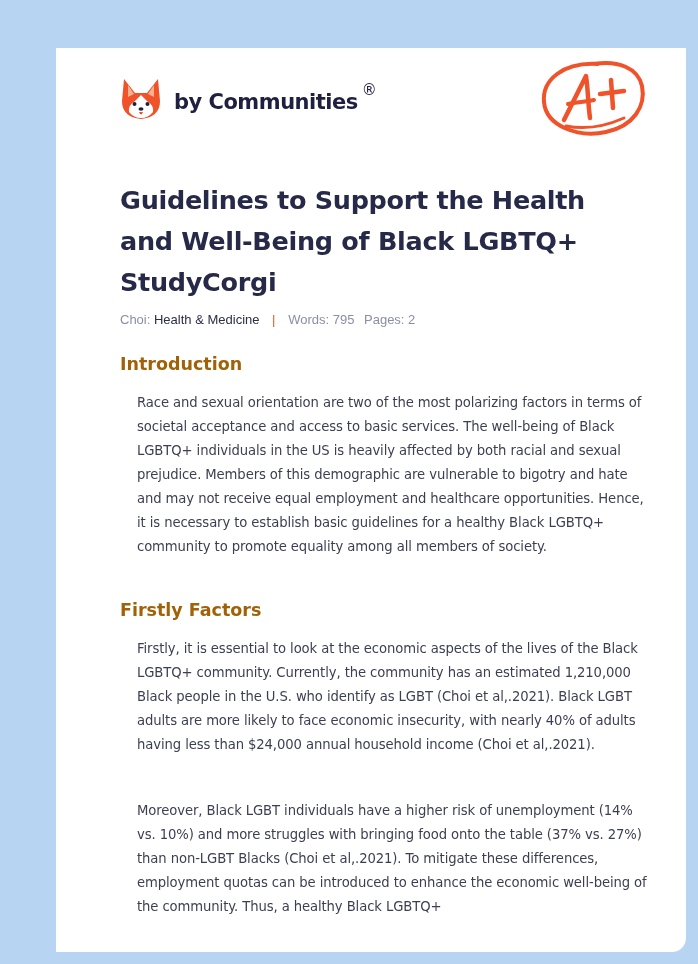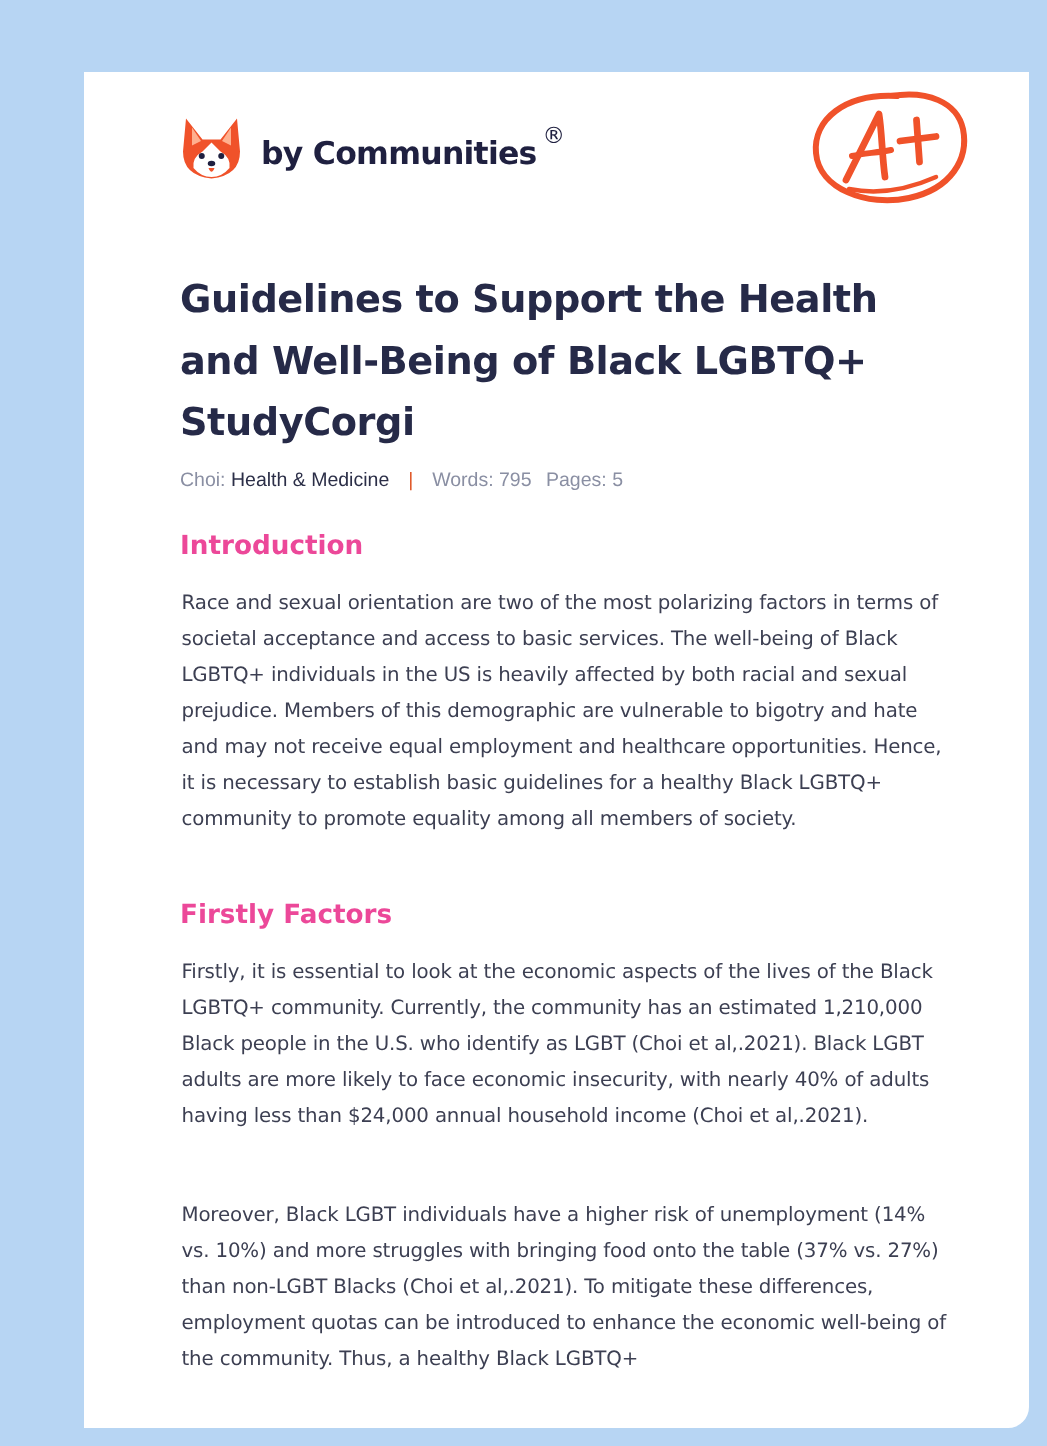--- a/index.html
+++ b/index.html
@@ -30,24 +30,24 @@
     .meta {
       position: absolute; left: 64px; top: 264px;
       font-size: 13px; color: #8a8fa3;
     }
     .meta .topic-val { color: #2b2e47; }
     .meta .sep { color: #e05a2b; margin: 0 9px; }
     .meta .gap { margin-left: 6px; }
     .h2 {
       position: absolute; left: 64px; margin: 0;
       font-family: "DejaVu Sans", sans-serif; font-weight: bold;
-      font-size: 17.5px; color: #ec4899;
+      font-size: 17.5px; color: #a16207;
     }
     .p {
-      position: absolute; left: 65px; width: 512px; margin: 0;
+      position: absolute; left: 81px; width: 512px; margin: 0;
       font-family: "DejaVu Sans", sans-serif;
       font-size: 13.2px; line-height: 24px; color: #3c3f52;
       letter-spacing: -0.1px;
     }
   </style>
 </head>
 <body>
 
 <div class="card">
 
@@ -75,21 +75,21 @@
     <path d="M28 68 C 48 72, 68 68, 86 60" fill="none" stroke="#f0522a" stroke-width="3" stroke-linecap="round"></path>
   </svg>
 
   <h1 class="title">Guidelines to Support the Health and Well-Being of Black LGBTQ+ StudyCorgi</h1>
 
   <div class="meta">
     <span>Choi:</span>
     <span class="topic-val">Health &amp; Medicine</span>
     <span class="sep">|</span>
     <span>Words: 795</span>
-    <span class="gap">Pages: 5</span>
+    <span class="gap">Pages: 2</span>
   </div>
 
   <h2 class="h2" style="top:306px;">Introduction</h2>
   <p class="p" style="top:343px;">Race and sexual orientation are two of the most polarizing factors in terms of societal acceptance and access to basic services. The well-being of Black LGBTQ+ individuals in the US is heavily affected by both racial and sexual prejudice. Members of this demographic are vulnerable to bigotry and hate and may not receive equal employment and healthcare opportunities. Hence, it is necessary to establish basic guidelines for a healthy Black LGBTQ+ community to promote equality among all members of society.</p>
 
   <h2 class="h2" style="top:552px;">Firstly Factors</h2>
   <p class="p" style="top:589px;">Firstly, it is essential to look at the economic aspects of the lives of the Black LGBTQ+ community. Currently, the community has an estimated 1,210,000 Black people in the U.S. who identify as LGBT (Choi et al,.2021). Black LGBT adults are more likely to face economic insecurity, with nearly 40% of adults having less than $24,000 annual household income (Choi et al,.2021).</p>
   <p class="p" style="top:751px;">Moreover, Black LGBT individuals have a higher risk of unemployment (14% vs. 10%) and more struggles with bringing food onto the table (37% vs. 27%) than non-LGBT Blacks (Choi et al,.2021). To mitigate these differences, employment quotas can be introduced to enhance the economic well-being of the community. Thus, a healthy Black LGBTQ+</p>
 
 </div>

